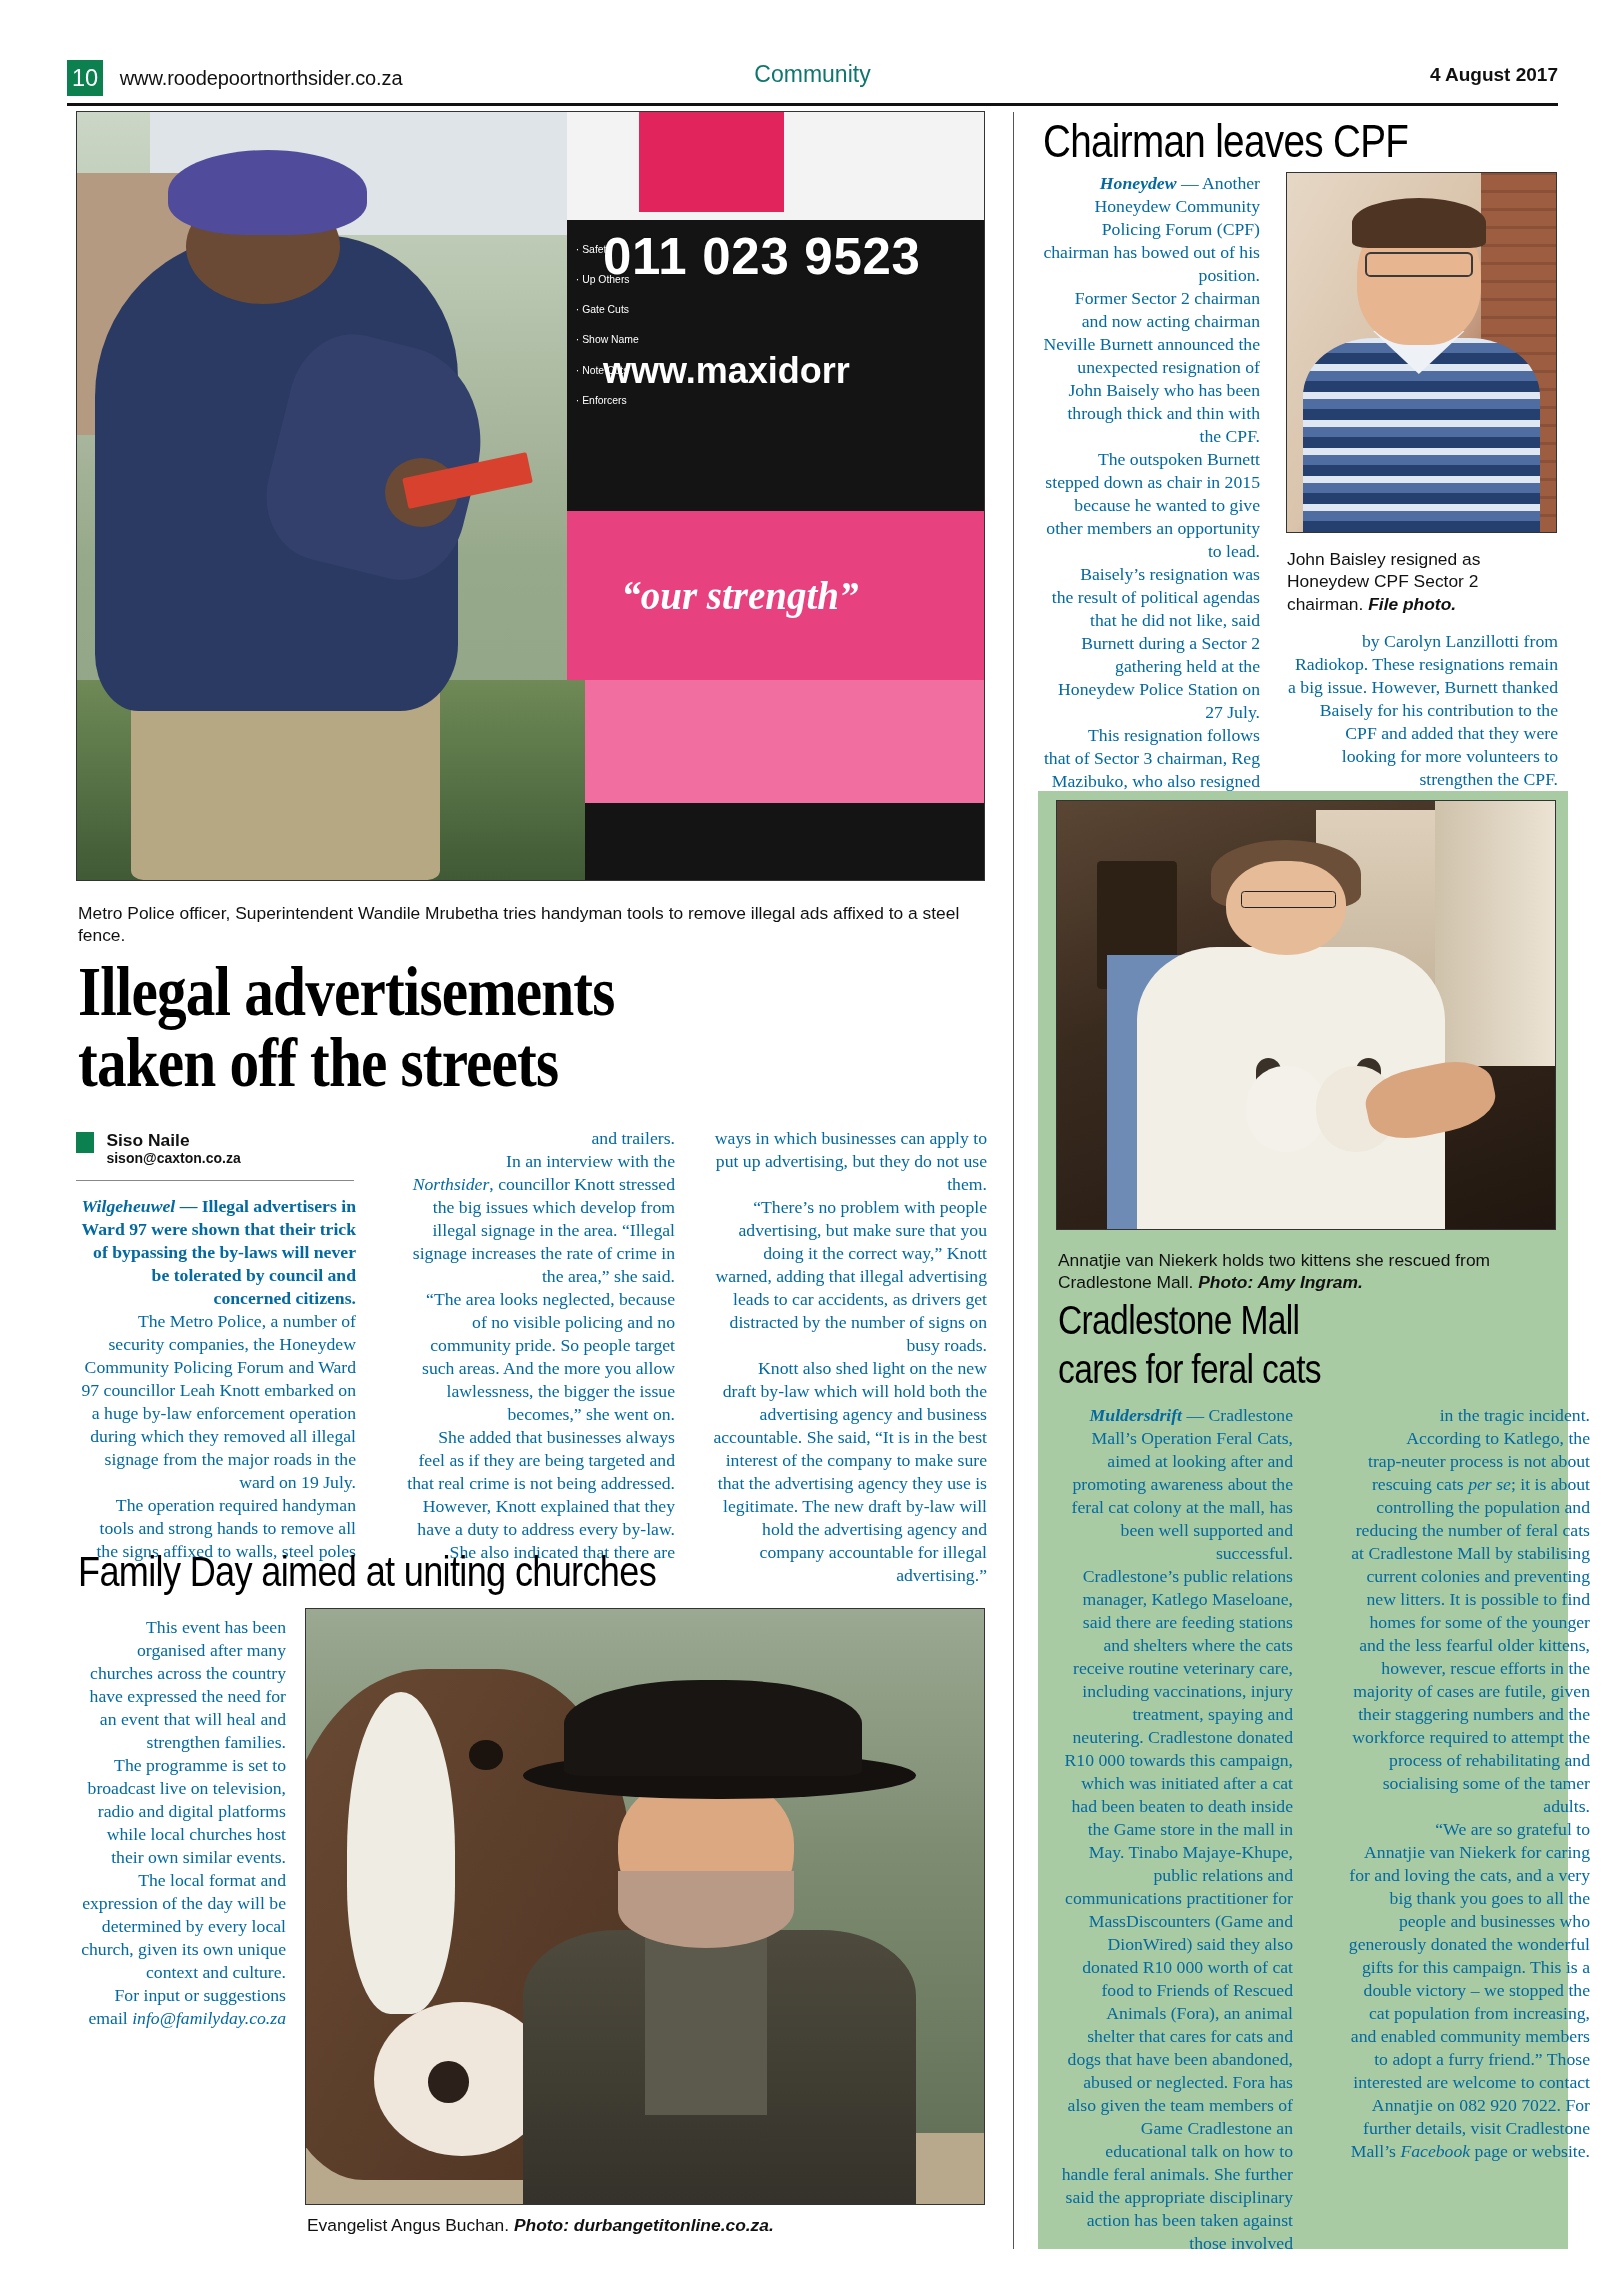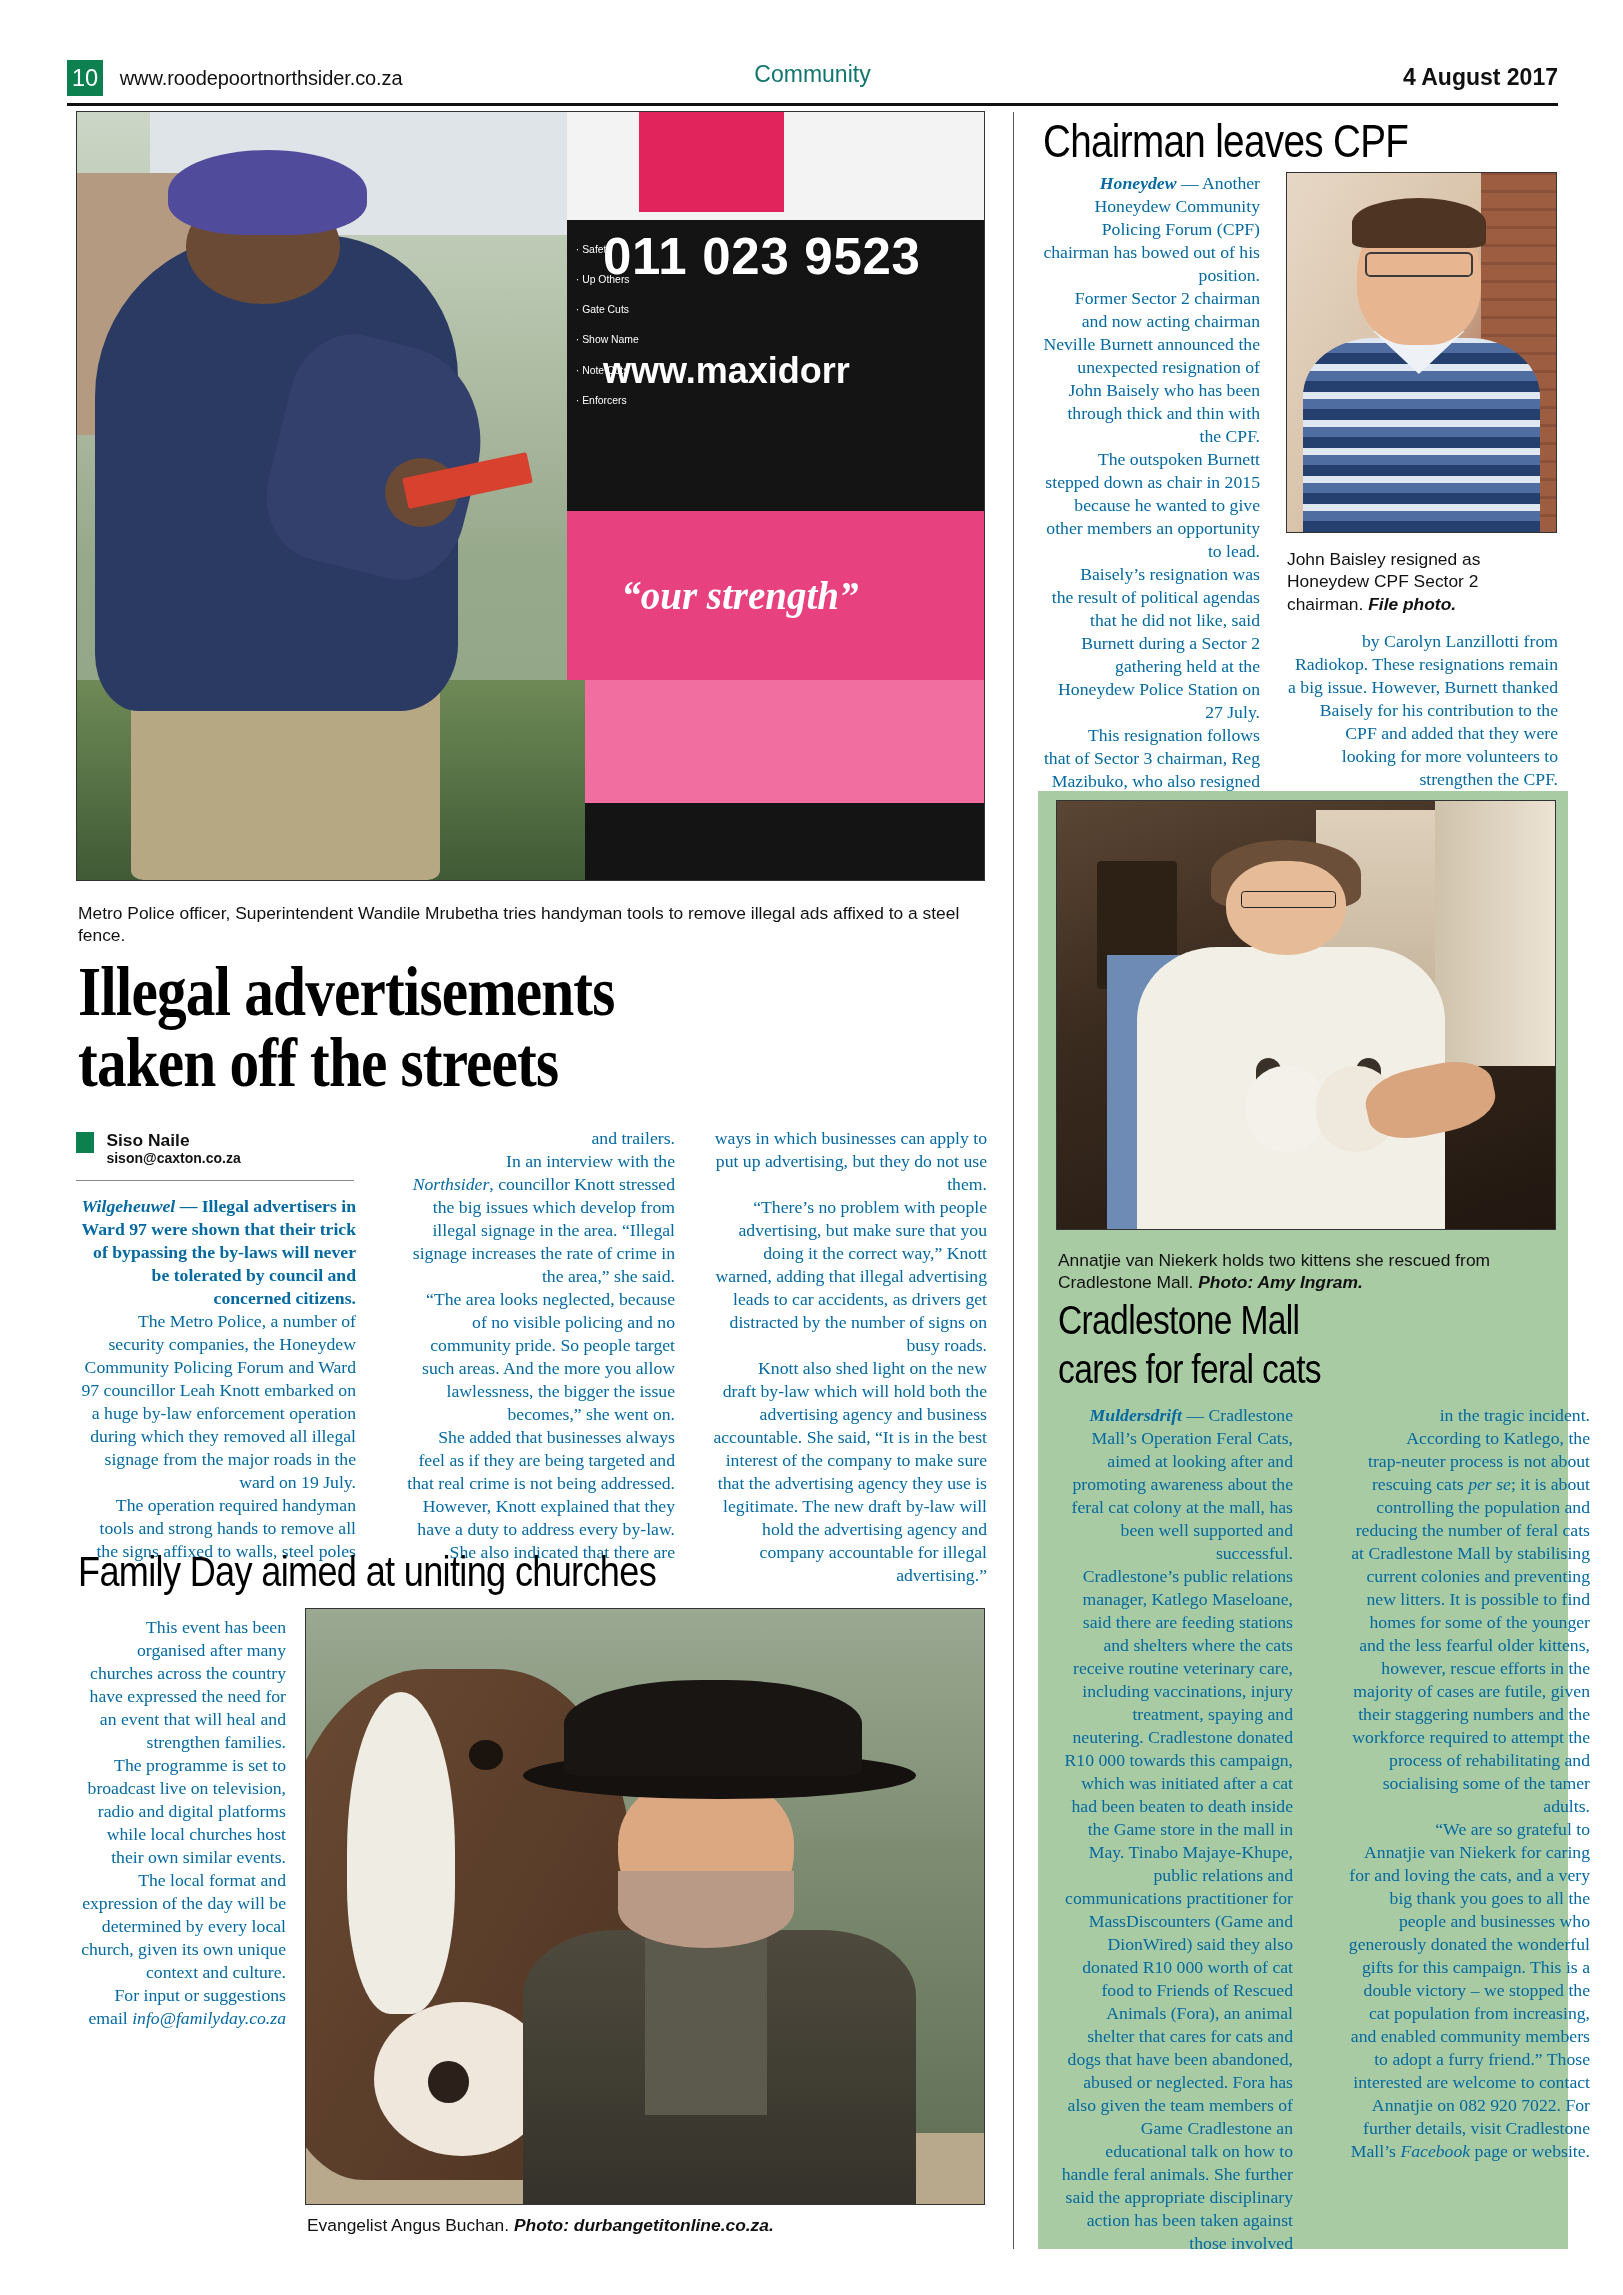--- a/index.html
+++ b/index.html
@@ -34,21 +34,21 @@
   }
   .masthead-section {
     position:absolute; left:0; top:1.4px; width:1491px;
     text-align:center;
     font-family:"Liberation Sans", sans-serif;
     font-size:23px; color:#0f766e; font-weight:400;
   }
   .masthead-date {
     position:absolute; right:0; top:4.2px;
     font-family:"Liberation Sans", sans-serif;
-    font-size:23px; font-weight:bold; color:#111;
+    font-size:19px; font-weight:bold; color:#111;
   }
   .masthead-rule {
     position:absolute; left:67px; top:103px; width:1491px; height:2.8px;
     background:#111;
   }
 
   
   .v-divider {
     position:absolute; width:1.4px; background:#555;
   }

